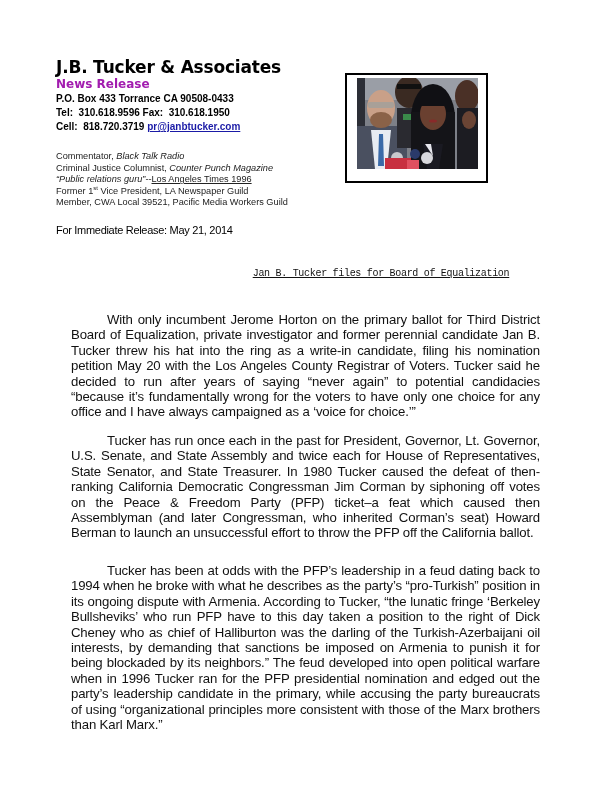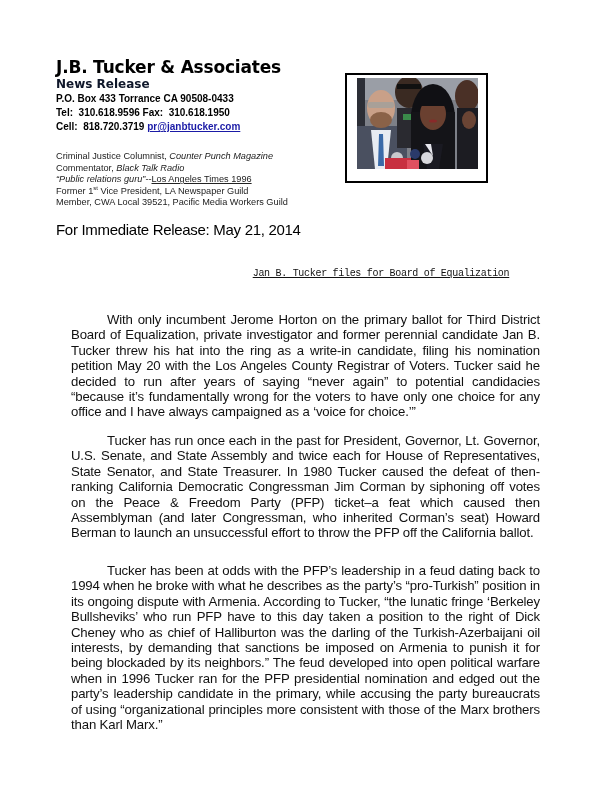--- a/index.html
+++ b/index.html
@@ -1,34 +1,34 @@
 <!DOCTYPE html>
 <html><head>
 <meta charset="utf-8">
 <style>
   html, body { margin: 0; padding: 0; background: #ffffff; }
   body { width: 612px; height: 792px; position: relative; overflow: hidden; color: #111; }
   .page { position: absolute; left: 0; top: 0; width: 612px; height: 792px; background: #fff; }
 
   .letterhead { position: absolute; left: 56px; top: 57px; width: 280px; }
   .company { font-family: "DejaVu Sans", sans-serif; font-weight: bold; font-size: 17px; letter-spacing: -0.2px; line-height: 20px; color: #000; }
-  .release-type { font-family: "DejaVu Sans", sans-serif; font-weight: bold; font-size: 12px; line-height: 15px; color: #0f172a; }
+  .release-type { font-family: "DejaVu Sans", sans-serif; font-weight: bold; font-size: 12px; line-height: 15px; color: #a21caf; }
   .contact-line { font-family: "Liberation Sans", sans-serif; font-weight: bold; font-size: 10px; line-height: 14px; color: #000; white-space: pre; }
   .email-link { color: #1a1aa6; text-decoration: underline; }
 
   .credentials { position: absolute; left: 56px; top: 151px; width: 300px; font-family: "Liberation Sans", sans-serif; font-size: 9.2px; line-height: 11.5px; color: #222; }
   .credentials .line { white-space: nowrap; }
   .credentials .u { text-decoration: underline; margin-top: 28px; }
   .credentials sup { font-size: 6px; line-height: 0; }
 
   .photo-frame { position: absolute; left: 345px; top: 73px; width: 143px; height: 110px; border: 2px solid #000; background: #fff; box-sizing: border-box; }
   .photo { position: absolute; left: 10px; top: 3px; width: 121px; height: 91px; overflow: hidden; background: #8d8f94; }
   .photo svg { display: block; width: 100%; height: 100%; }
 
-  .release-info { position: absolute; left: 56px; top: 222px; font-family: "Liberation Sans", sans-serif; font-size: 15px; line-height: 16px; color: #000; letter-spacing: -0.3px; }
+  .release-info { position: absolute; left: 56px; top: 222px; font-family: "Liberation Sans", sans-serif; font-size: 11px; line-height: 16px; color: #000; letter-spacing: -0.3px; }
   .headline { position: absolute; left: 0; width: 612px; top: 266px; text-align: center; font-family: Liberation Mono, monospace; font-size: 10px; line-height: 16px; }
   .headline span { text-decoration: underline; letter-spacing: -0.3px; padding-left: 150px; }
 
   .body-text { position: absolute; left: 57px; width: 497px; font-family: "Liberation Sans", sans-serif; font-size: 13.2px; line-height: 15.4px; color: #111; text-align: justify; letter-spacing: -0.15px; }
   .body-text p { margin: 14px; text-indent: 36px; }
   #para1 { top: 298px; }
   #para2 { top: 419px; }
   #para3 { top: 549px; }
 </style>
 </head>
@@ -38,22 +38,22 @@
 
   <div class="letterhead">
     <div class="company">J.B. Tucker &amp; Associates</div>
     <div class="release-type">News Release</div>
     <div class="contact-line">P.O. Box 433 Torrance CA 90508-0433</div>
     <div class="contact-line">Tel:  310.618.9596 Fax:  310.618.1950</div>
     <div class="contact-line"><span>Cell:  818.720.3719 </span><a class="email-link">pr@janbtucker.com</a></div>
   </div>
 
   <div class="credentials">
+    <div class="line"><span>Commentator, </span><i>Black Talk Radio</i></div>
     <div class="line"><span>Criminal Justice Columnist, </span><i>Counter Punch Magazine</i></div>
-    <div class="line"><span>Commentator, </span><i>Black Talk Radio</i></div>
     <div class="line"><i>“Public relations guru”</i><span>--</span><span class="u">Los Angeles Times 1996</span></div>
     <div class="line"><span>Former 1</span><sup>st</sup><span> Vice President, LA Newspaper Guild</span></div>
     <div class="line">Member, CWA Local 39521, Pacific Media Workers Guild</div>
   </div>
 
   <div class="photo-frame">
     <div class="photo">
       <svg viewBox="0 0 121 91" preserveAspectRatio="none">
         <rect x="0" y="0" width="121" height="91" fill="#7d8088"></rect>
         <rect x="0" y="0" width="121" height="22" fill="#9a9ea6"></rect>

